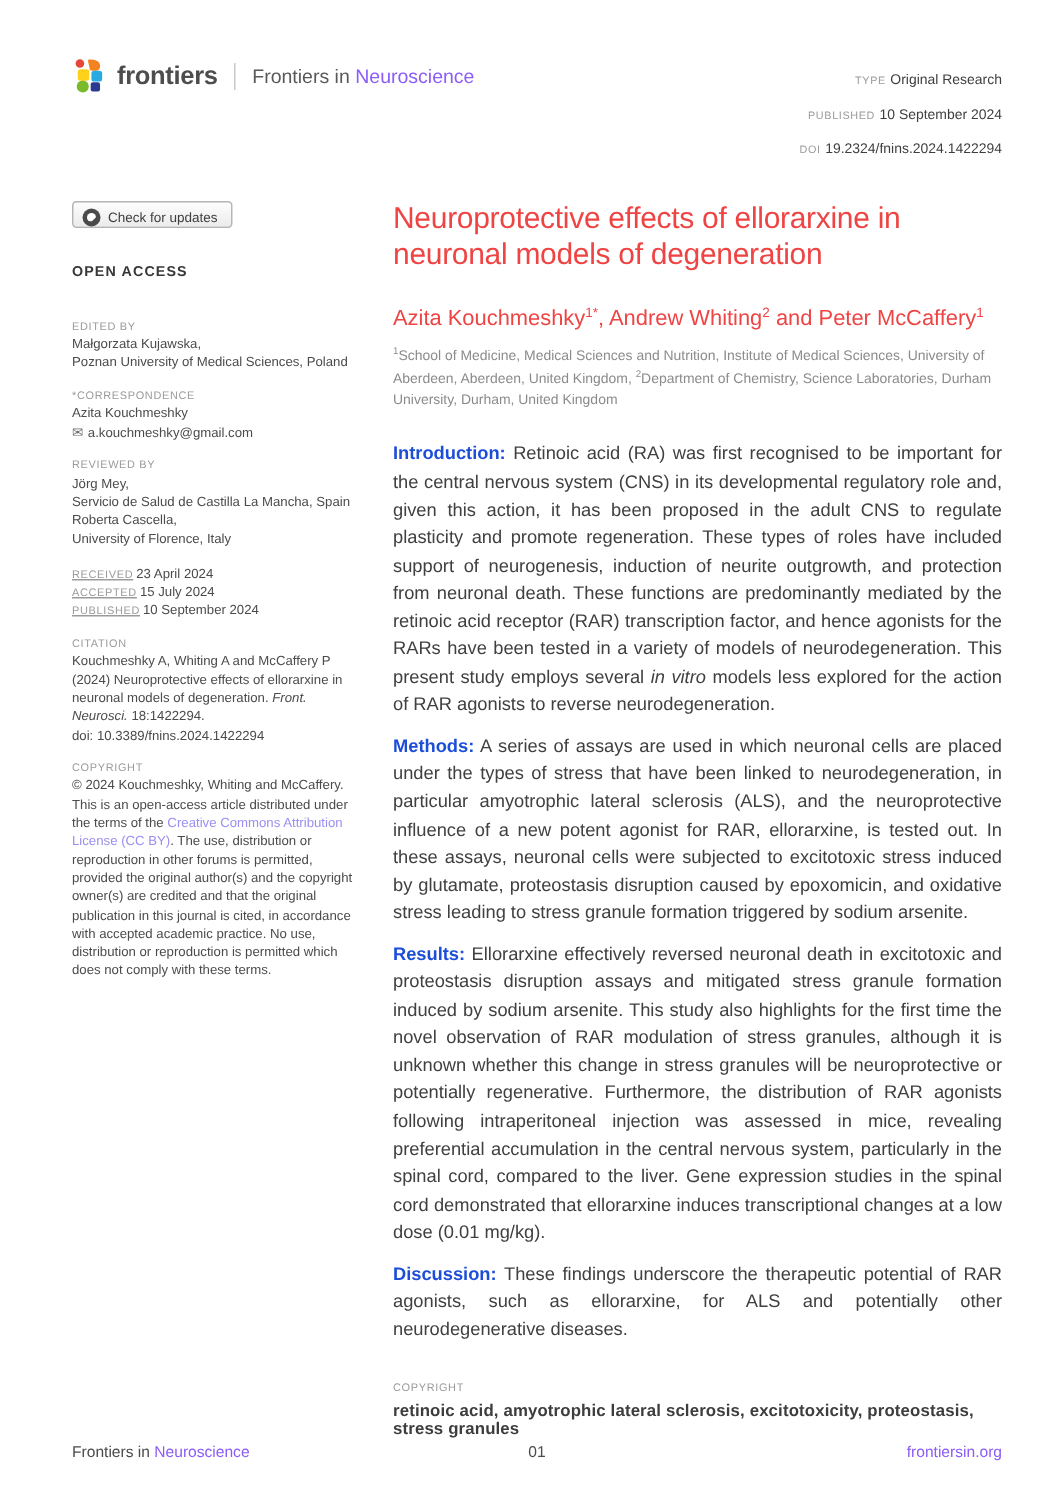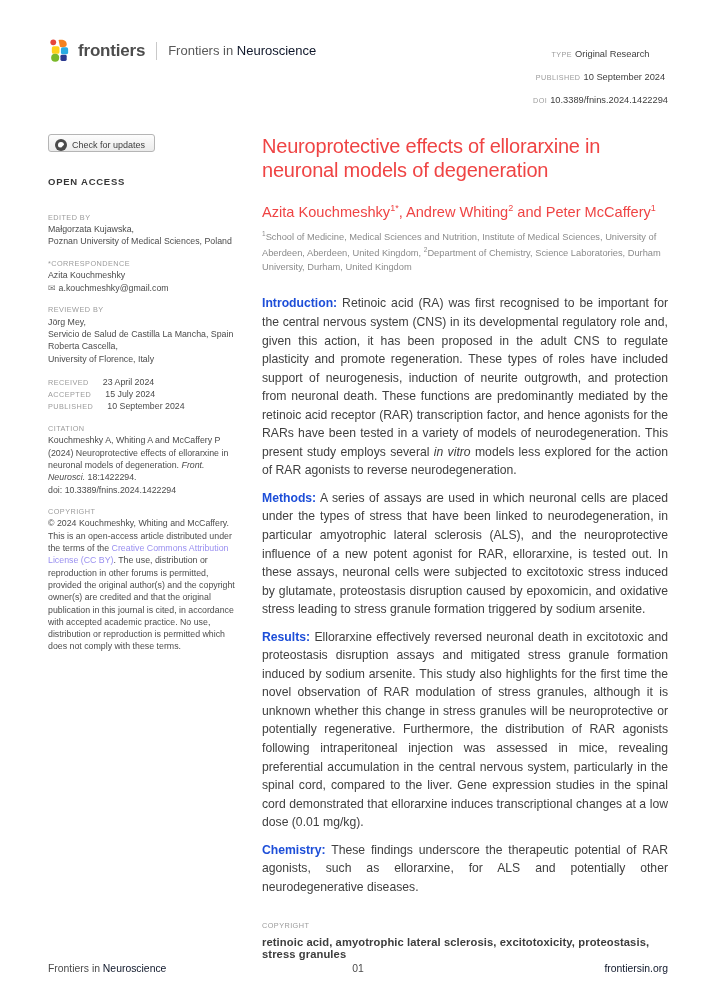--- a/index.html
+++ b/index.html
@@ -16,22 +16,22 @@
   
   .header {
     display:flex; justify-content:space-between; align-items:flex-start;
     padding:38px 39px 0 48px;
   }
   .brand { display:flex; align-items:center; }
   .logo-mark { width:23px; height:25px; margin-right:7px; }
   .wordmark { font-size:17px; font-weight:700; color:#4d4d4d; letter-spacing:-0.2px; }
   .brand-divider { width:1px; height:18px; background:#c9c9c9; margin:0 11px; }
   .journal-line { font-size:13px; color:#595959; }
-  .purple { color:#0f172a; }
-  .pubmeta { text-align:center; line-height:1.45; padding-top:2px; }
+  .purple { color:#8b5cf6; }
+  .pubmeta { text-align:right; line-height:1.45; padding-top:2px; }
   .pubmeta .row { white-space:nowrap; }
   .meta-label { font-size:7.2px; color:#9b9b9b; letter-spacing:0.06em; margin-right:3px; }
   .meta-value { font-size:9.3px; color:#3e3e3e; }
   
   .content { display:flex; padding:24px 39px 0 48px; }
   .sidebar { width:188px; flex-shrink:0; }
   .main { flex:1; margin-left:26px; min-width:0; }
   
   .check-btn {
     display:inline-flex; align-items:center; gap:5px;
@@ -41,21 +41,21 @@
     font-size:9px; color:#3e3e3e;
     font-family:"Liberation Sans", sans-serif;
     cursor:pointer; margin-bottom:24px;
   }
   .crossmark { width:12px; height:12px; border-radius:50%; background:#4a4a4a; position:relative; display:inline-block; }
   .crossmark::after { content:""; position:absolute; left:3px; top:3px; width:6px; height:6px; border-radius:50%; background:#fff; clip-path:polygon(0 0,100% 0,100% 55%,55% 100%,0 100%); }
   .open-access { font-size:9.5px; font-weight:700; letter-spacing:0.08em; color:#373737; margin-bottom:26px; }
   .sb-group { margin-bottom:11px; }
   .sb-label { font-size:7.3px; color:#9b9b9b; letter-spacing:0.06em; margin-bottom:1.5px; }
   .sb-text { font-size:8.8px; color:#4b4b4b; line-height:1.4; }
-  .sb-inline-label { font-size:7.3px; color:#9b9b9b; letter-spacing:0.06em; margin-right:14px; }
+  .sb-inline-label { font-size:7.3px; color:#9b9b9b; letter-spacing:0.06em; margin-right:2px;text-decoration:underline; }
   .env-icon { font-size:9px; color:#6e6e6e; margin-right:3px; }
   .sb-link { color:#998ff0; text-decoration:none; cursor:pointer; }
   .sb-text em { font-style:italic; }
   
   .title { font-size:20px; font-weight:500; color:#ef4444; line-height:1.2; letter-spacing:-0.2px; }
   .authors { margin-top:21px; font-size:14.6px; font-weight:500; color:#ef4444; }
   .authors sup { font-size:9px; }
   .affiliations { margin-top:10px; font-size:9.3px; color:#8b8b8b; line-height:1.5; }
   .affiliations sup { font-size:6.5px; }
   .abstract { margin-top:19px; }
@@ -88,21 +88,21 @@
         <circle cx="7.5" cy="20.5" r="4.2" fill="#7ab929"></circle>
         <rect x="13" y="17.5" width="6.5" height="6.5" rx="1.5" fill="#2b3990"></rect>
       </svg>
       <span class="wordmark">frontiers</span>
       <span class="brand-divider"></span>
       <span class="journal-line"><span>Frontiers in</span>&nbsp;<span class="purple">Neuroscience</span></span>
     </div>
     <div class="pubmeta">
       <div class="row"><span class="meta-label">TYPE</span><span class="meta-value">Original Research</span></div>
       <div class="row"><span class="meta-label">PUBLISHED</span><span class="meta-value">10 September 2024</span></div>
-      <div class="row"><span class="meta-label">DOI</span><span class="meta-value">10.3389/fnins.2024.1422294</span></div>
+      <div class="row"><span class="meta-label">DOI</span><span class="meta-value">19.2324/fnins.2024.1422294</span></div>
     </div>
   </div>
 
   <div class="content">
 
     <aside class="sidebar">
       <button class="check-btn">
         <span class="crossmark"></span>
         <span>Check for updates</span>
       </button>
@@ -151,21 +151,21 @@
       <h1 class="title">Neuroprotective effects of ellorarxine in neuronal models of degeneration</h1>
 
       <div class="authors"><span>Azita Kouchmeshky</span><sup>1*</sup><span>, </span><span>Andrew Whiting</span><sup>2</sup><span> and </span><span>Peter McCaffery</span><sup>1</sup></div>
 
       <div class="affiliations"><sup>1</sup><span>School of Medicine, Medical Sciences and Nutrition, Institute of Medical Sciences, University of Aberdeen, Aberdeen, United Kingdom, </span><sup>2</sup><span>Department of Chemistry, Science Laboratories, Durham University, Durham, United Kingdom</span></div>
 
       <div class="abstract">
         <p><span class="lead">Introduction:</span><span> Retinoic acid (RA) was first recognised to be important for the central nervous system (CNS) in its developmental regulatory role and, given this action, it has been proposed in the adult CNS to regulate plasticity and promote regeneration. These types of roles have included support of neurogenesis, induction of neurite outgrowth, and protection from neuronal death. These functions are predominantly mediated by the retinoic acid receptor (RAR) transcription factor, and hence agonists for the RARs have been tested in a variety of models of neurodegeneration. This present study employs several </span><em>in vitro</em><span> models less explored for the action of RAR agonists to reverse neurodegeneration.</span></p>
         <p><span class="lead">Methods:</span><span> A series of assays are used in which neuronal cells are placed under the types of stress that have been linked to neurodegeneration, in particular amyotrophic lateral sclerosis (ALS), and the neuroprotective influence of a new potent agonist for RAR, ellorarxine, is tested out. In these assays, neuronal cells were subjected to excitotoxic stress induced by glutamate, proteostasis disruption caused by epoxomicin, and oxidative stress leading to stress granule formation triggered by sodium arsenite.</span></p>
         <p><span class="lead">Results:</span><span> Ellorarxine effectively reversed neuronal death in excitotoxic and proteostasis disruption assays and mitigated stress granule formation induced by sodium arsenite. This study also highlights for the first time the novel observation of RAR modulation of stress granules, although it is unknown whether this change in stress granules will be neuroprotective or potentially regenerative. Furthermore, the distribution of RAR agonists following intraperitoneal injection was assessed in mice, revealing preferential accumulation in the central nervous system, particularly in the spinal cord, compared to the liver. Gene expression studies in the spinal cord demonstrated that ellorarxine induces transcriptional changes at a low dose (0.01 mg/kg).</span></p>
-        <p><span class="lead">Chemistry:</span><span> These findings underscore the therapeutic potential of RAR agonists, such as ellorarxine, for ALS and potentially other neurodegenerative diseases.</span></p>
+        <p><span class="lead">Discussion:</span><span> These findings underscore the therapeutic potential of RAR agonists, such as ellorarxine, for ALS and potentially other neurodegenerative diseases.</span></p>
       </div>
 
       <div class="kw-label">COPYRIGHT</div>
       <div class="kw-text">retinoic acid, amyotrophic lateral sclerosis, excitotoxicity, proteostasis, stress granules</div>
 
     </main>
   </div>
 
   <div class="footer">
     <div><span>Frontiers in </span><span class="purple">Neuroscience</span></div>

